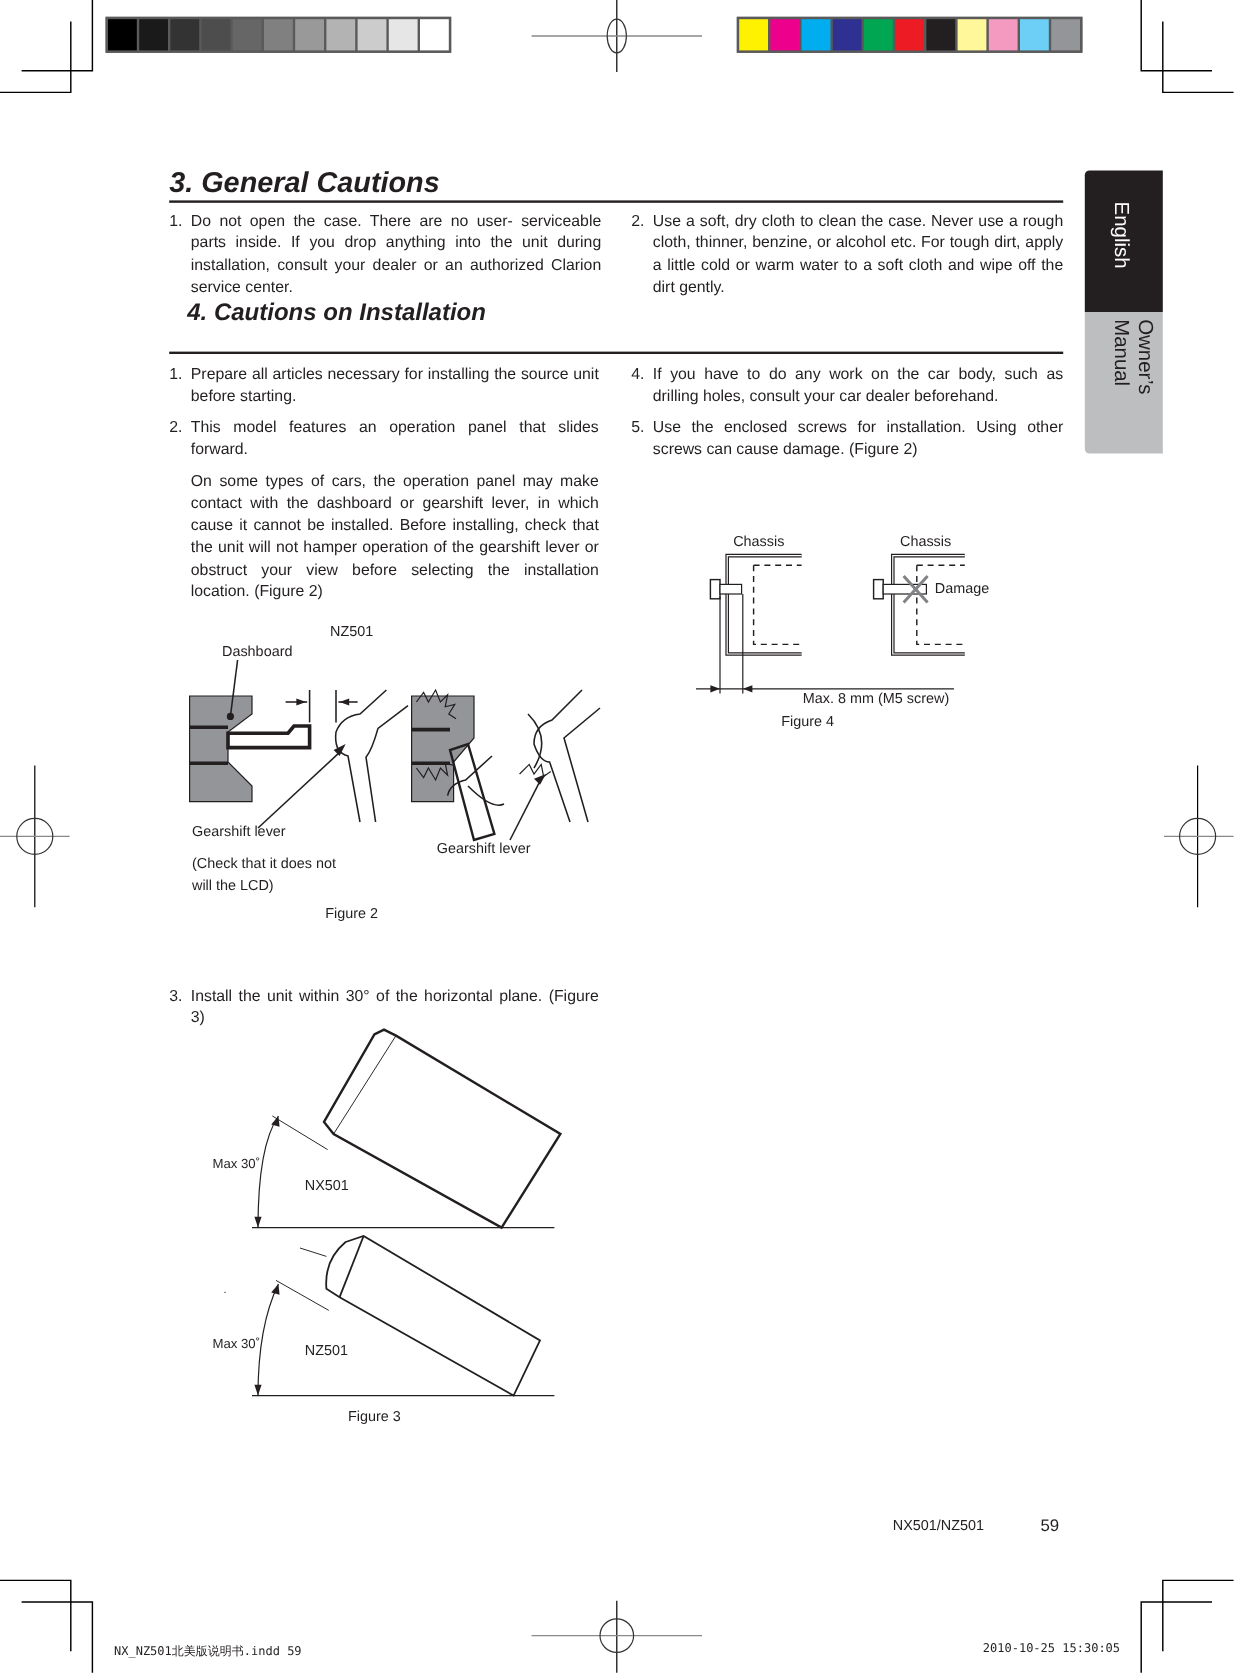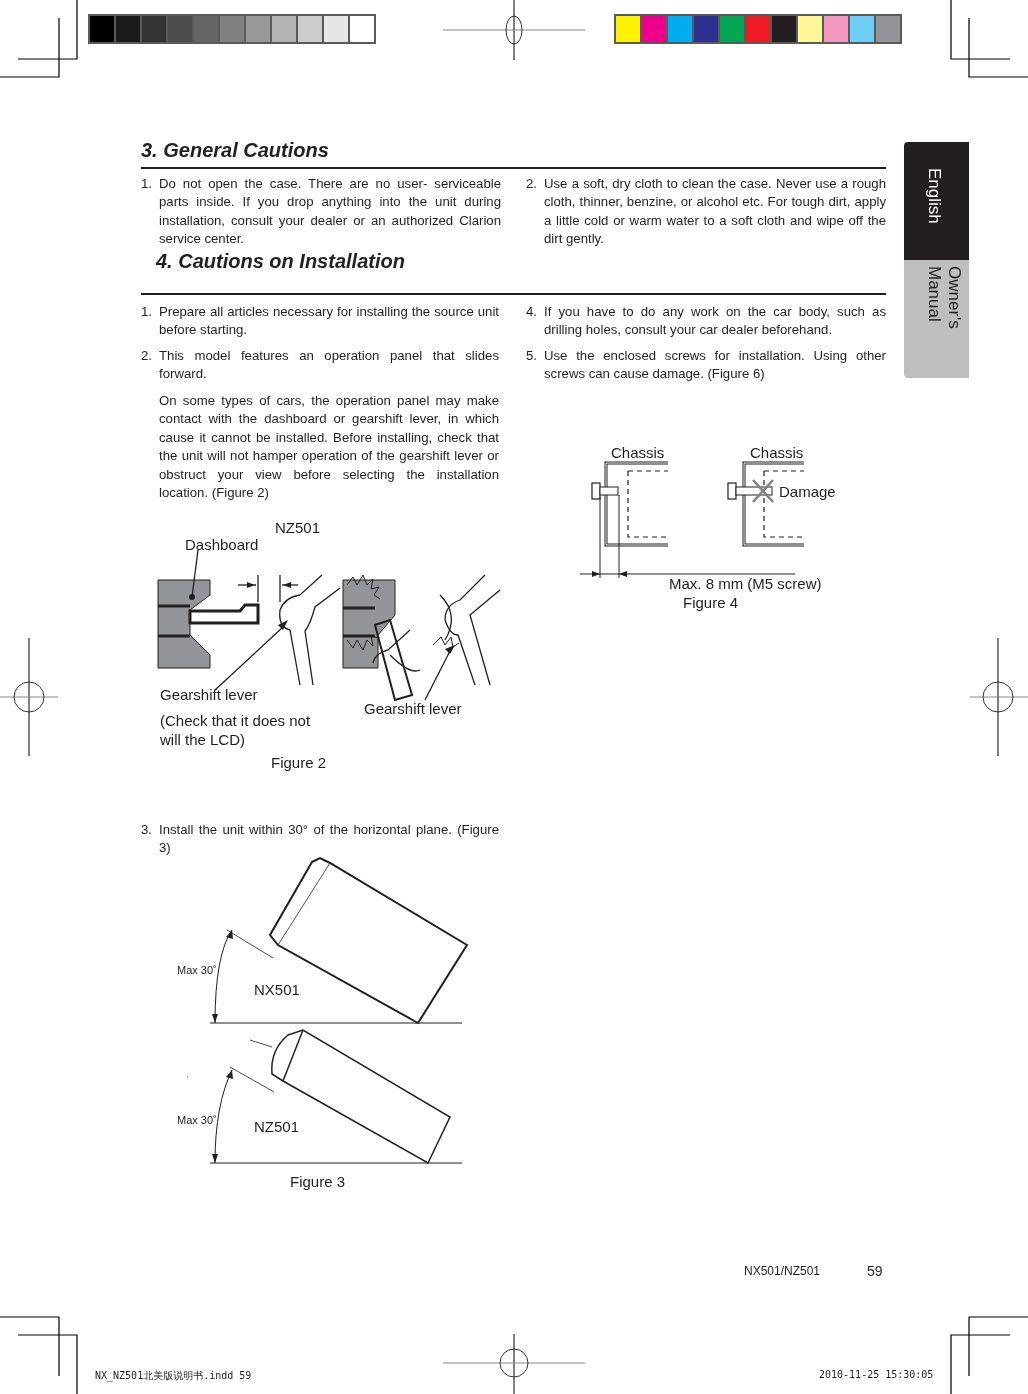--- a/index.html
+++ b/index.html
@@ -1,27 +1,27 @@
 <!DOCTYPE html>
 <html><head>
 <meta charset="utf-8">
 <style>
   html, body { margin:0; padding:0; background:#fff; }
   body { width:1028px; height:1394px; position:relative; overflow:hidden; font-family:"Liberation Sans", sans-serif; color:#231f20; }
   .swatches { position:absolute; top:14px; height:30px; display:flex; border:2px solid #5a5a5a; box-sizing:border-box; background:#5a5a5a; gap:2px; padding:0; }
   .swatch { width:24px; height:26px; }
-  .h3 { position:absolute; font-weight:bold; font-style:italic; font-size:20px; }
+  .h3 { position:absolute; font-weight:bold; font-style:italic; font-size:24px; }
   .rule { position:absolute; height:2px; background:#231f20; }
   .para { position:absolute; font-size:13.2px; line-height:18.4px; text-align:justify; }
   .para .num { position:absolute; left:0; }
   .para .txt { display:block; padding-left:18px; }
   .tab-en { position:absolute; left:904px; top:142px; width:65px; height:118px; background:#231f20; border-top-left-radius:4px; }
   .tab-om { position:absolute; left:904px; top:260px; width:65px; height:118px; background:#bcbec0; border-bottom-left-radius:4px; }
   .vtext { position:absolute; writing-mode:vertical-rl; font-size:17px; }
-  .lbl { position:absolute; font-size:15px; white-space:nowrap; }
+  .lbl { position:absolute; font-size:12px; white-space:nowrap; }
   .small { font-size:11px; }
   svg { position:absolute; overflow:visible; }
 </style>
 </head>
 <body>
 
 <svg width="1028" height="1394" style="left:0;top:0;">
   <g stroke="#000" stroke-width="1.2" fill="none">
     <path d="M0 77 H59 V18"></path>
       <path d="M18 59 H77 V0"></path>
@@ -119,21 +119,21 @@
 <div class="para" style="left:141px;top:821px;width:358px;">
   <span class="num">3.</span>
   <span class="txt">Install the unit within 30° of the horizontal plane. (Figure 3)</span>
 </div>
 <div class="para" style="left:526px;top:303px;width:360px;">
   <span class="num">4.</span>
   <span class="txt">If you have to do any work on the car body, such as drilling holes, consult your car dealer beforehand.</span>
 </div>
 <div class="para" style="left:526px;top:347px;width:360px;">
   <span class="num">5.</span>
-  <span class="txt">Use the enclosed screws for installation. Using other screws can cause damage. (Figure 6)</span>
+  <span class="txt">Use the enclosed screws for installation. Using other screws can cause damage. (Figure 2)</span>
 </div>
 
 <svg width="360" height="140" style="left:150px;top:555px;">
   <g fill="#939598" stroke="#231f20" stroke-width="1">
     <path d="M8 25 H60 V40 L40 55 V80 L60 100 V113 H8 Z"></path>
     <path d="M193 25 H245 V60 L228 80 V113 H193 Z"></path>
   </g>
   <g stroke="#231f20" stroke-width="3" fill="none">
     <line x1="8" y1="51" x2="40" y2="51"></line>
       <line x1="8" y1="81" x2="40" y2="81"></line>
@@ -229,19 +229,19 @@
   </g>
   <g fill="#231f20">
     <polygon points="30,139 22,136 22,142"></polygon>
     <polygon points="49,139 57,136 57,142"></polygon>
   </g>
 </svg>
 <div class="lbl" style="left:611px;top:444px;">Chassis</div>
 <div class="lbl" style="left:750px;top:444px;">Chassis</div>
 <div class="lbl" style="left:779px;top:483px;">Damage</div>
 <div class="lbl" style="left:635px;top:575px;margin-left:34px;">Max. 8 mm (M5 screw)</div>
-<div class="lbl" style="left:683px;top:594px;text-align:center;">Figure 4</div>
+<div class="lbl" style="left:651px;top:594px;text-align:center;">Figure 4</div>
 
 <div class="lbl" style="left:744px;top:1264px;font-size:12px;">NX501/NZ501</div>
 <div class="lbl" style="left:867px;top:1263px;font-size:14px;">59</div>
 
 <div class="lbl" style="left:95px;top:1369px;font-family:'DejaVu Sans Mono',monospace;font-size:10px;">NX_NZ501北美版说明书.indd   59</div>
-<div class="lbl" style="left:819px;top:1369px;font-family:'DejaVu Sans Mono',monospace;font-size:10px;">2010-11-25   15:30:05</div>
+<div class="lbl" style="left:819px;top:1369px;font-family:'DejaVu Sans Mono',monospace;font-size:10px;">2010-10-25   15:30:05</div>
 
 </body></html>

